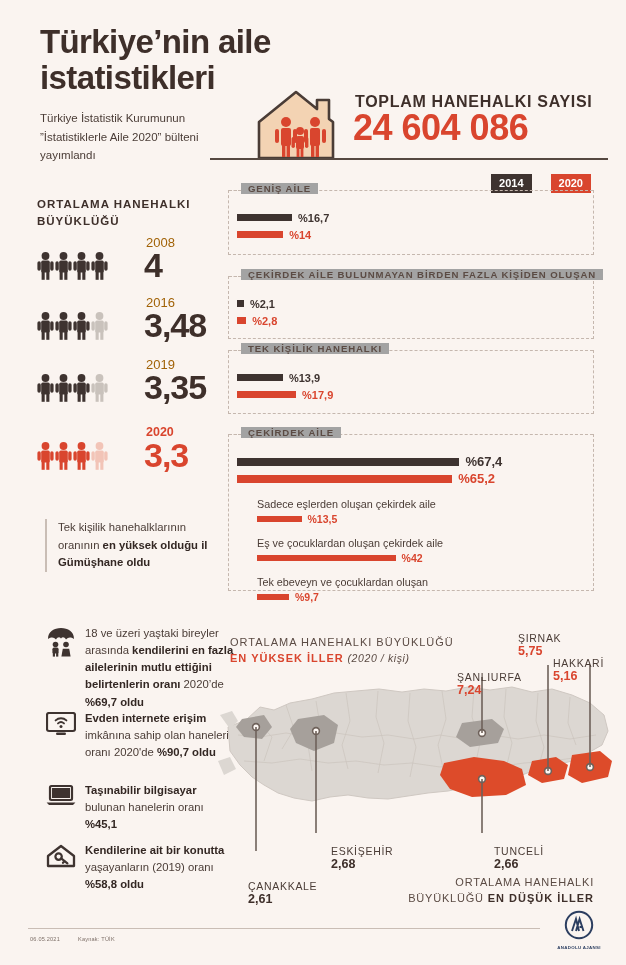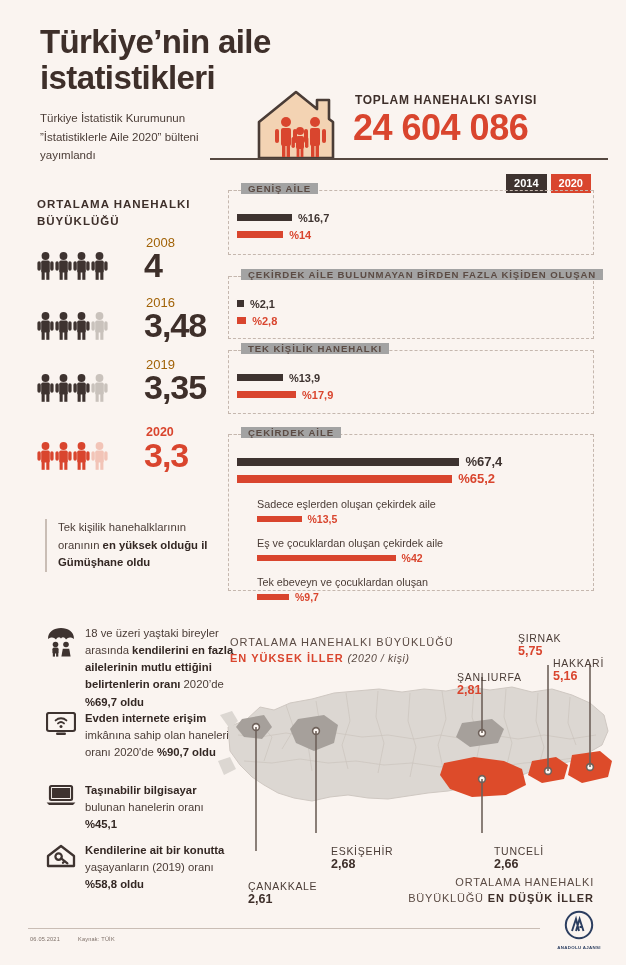--- a/index.html
+++ b/index.html
@@ -20,21 +20,21 @@
   }
   .subtitle {
     position:absolute; left:40px; top:109px; width:185px;
     font-size:11.5px; line-height:1.62; color:#4a3c36;
   }
 
   
   .house-wrap { position:absolute; left:255px; top:88px; width:90px; height:72px; }
   .total-label {
     position:absolute; left:355px; top:93px;
-    font-size:12px; font-weight:bold; letter-spacing:0.7px; color:#3e2f2a;
+    font-size:16px; font-weight:bold; letter-spacing:0.7px; color:#3e2f2a;
   }
   .total-number {
     position:absolute; left:353px; top:107px;
     font-size:36px; font-weight:bold; color:#d9452e; letter-spacing:-0.5px;
   }
   .hrule-top { position:absolute; left:210px; top:158px; width:398px; height:2px; background:#554841; }
 
   
   .ort-head {
     position:absolute; left:37px; top:196px; width:170px;
@@ -51,21 +51,21 @@
     position:absolute; left:45px; top:519px; width:168px;
     border-left:2px solid #c9bdb5; padding-left:11px;
     font-size:11.3px; line-height:1.55; color:#4a3c36;
   }
   .bullet { position:absolute; left:46px; width:190px; display:flex; gap:9px; }
   .bullet .ico { flex:0 0 30px; padding-top:2px; }
   .bullet .txt { font-size:11.3px; line-height:1.52; color:#4a3c36; }
   b { font-weight:bold; color:#332723; }
 
   
-  .legend { position:absolute; right:35px; top:174px; display:flex; gap:4px;justify-content:space-between; }
+  .legend { position:absolute; right:35px; top:174px; display:flex; gap:19px;justify-content:space-between; }
   .legend span {
     display:inline-block; padding:3px 8px 4px; font-size:11px; font-weight:bold; color:#fff;
   }
   .lg-2014 { background:#3e3330; }
   .lg-2020 { background:#d9452e; }
 
   .panel {
     position:absolute; left:228px; width:366px;
     border:1px dashed #c5b7ae; border-top:none;
   }
@@ -497,21 +497,21 @@
           <line x1="266" y1="114" x2="266" y2="168"></line>
         <line x1="332" y1="106" x2="332" y2="-40"></line>
           <line x1="374" y1="102" x2="374" y2="-18"></line>
       </g>
     </svg>
   </div>
 
   <div id="callouts">
       <div class="callout high" style="left: 457px; top: 671px;">
         <div class="nm">ŞANLIURFA</div>
-        <div class="vl">2,81</div>
+        <div class="vl">7,24</div>
       </div>
       <div class="callout high" style="left: 518px; top: 632px;">
         <div class="nm">ŞIRNAK</div>
         <div class="vl">5,75</div>
       </div>
       <div class="callout high" style="left: 553px; top: 657px;">
         <div class="nm">HAKKARİ</div>
         <div class="vl">5,16</div>
       </div>
       <div class="callout low" style="left: 248px; top: 880px;">

